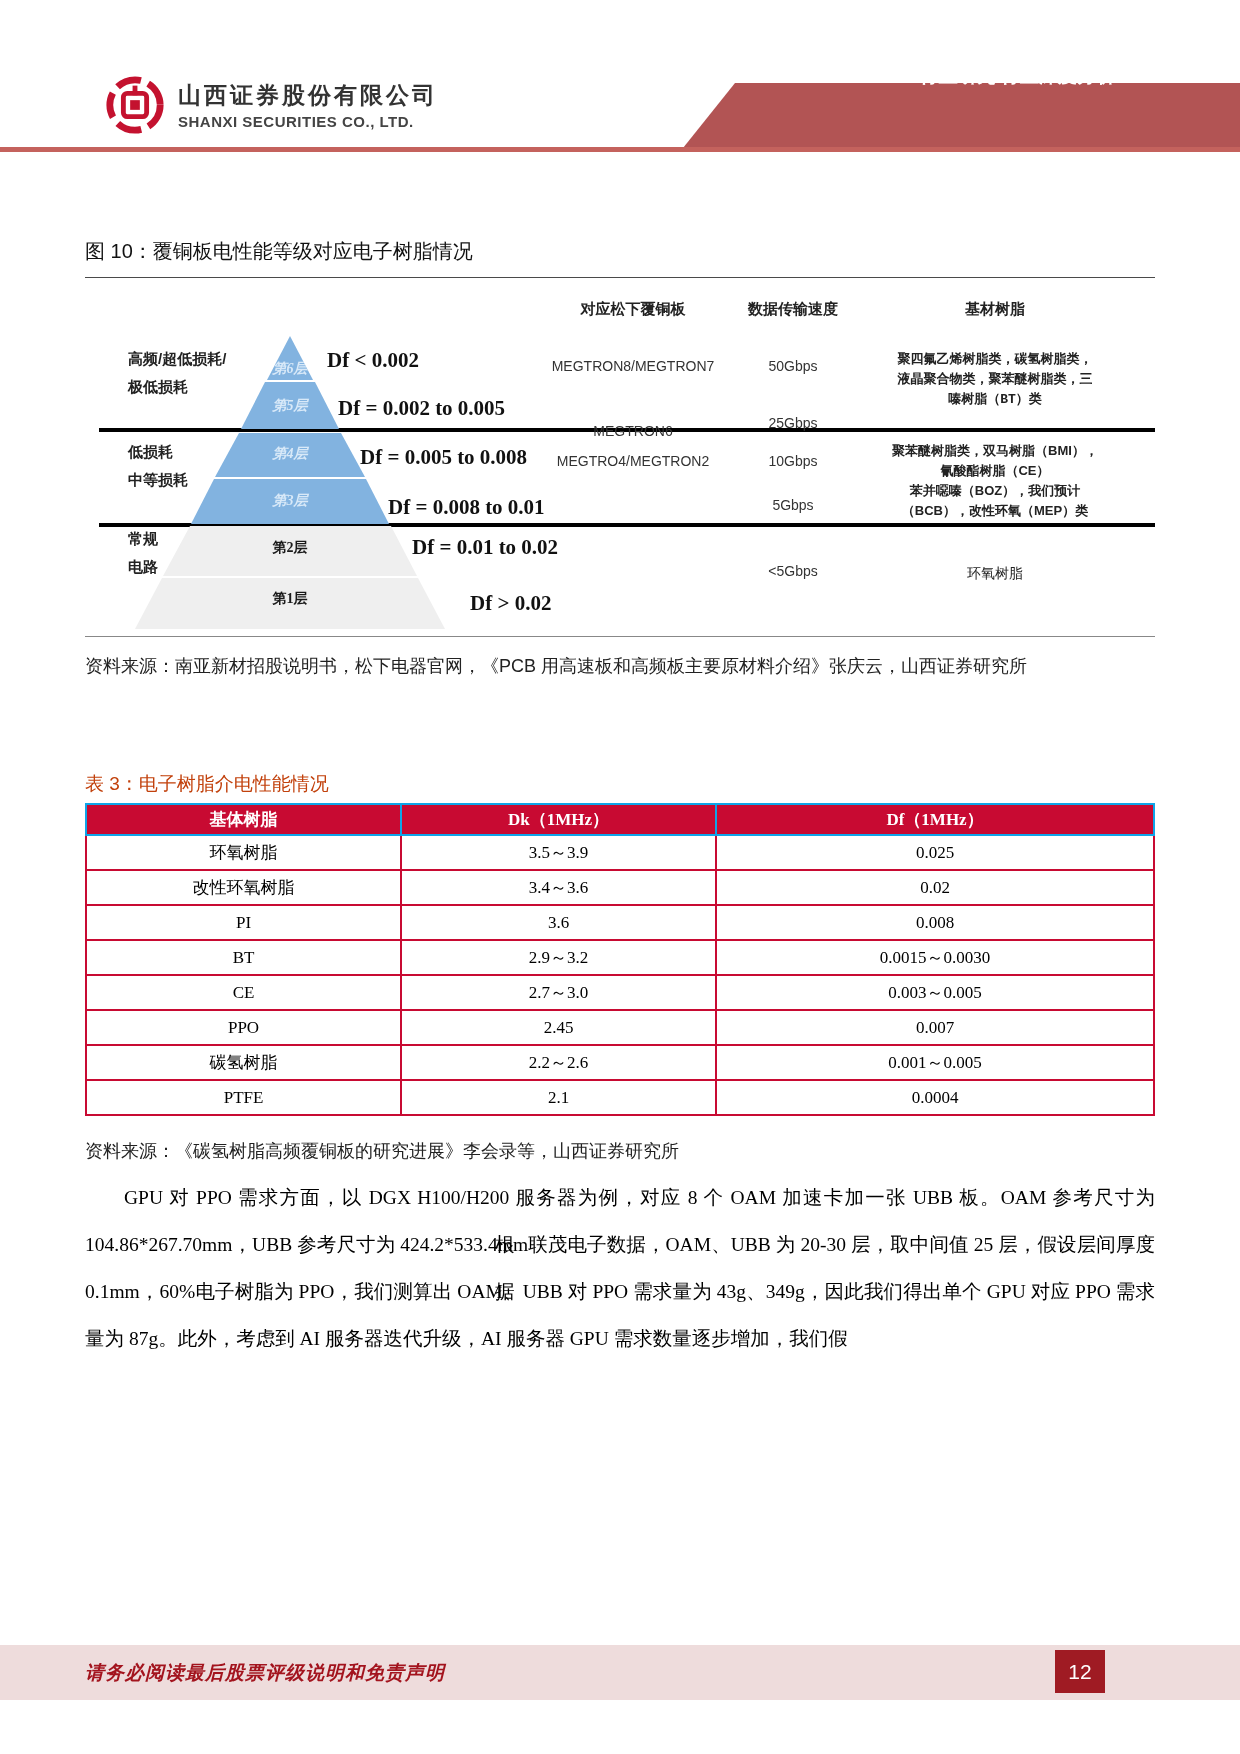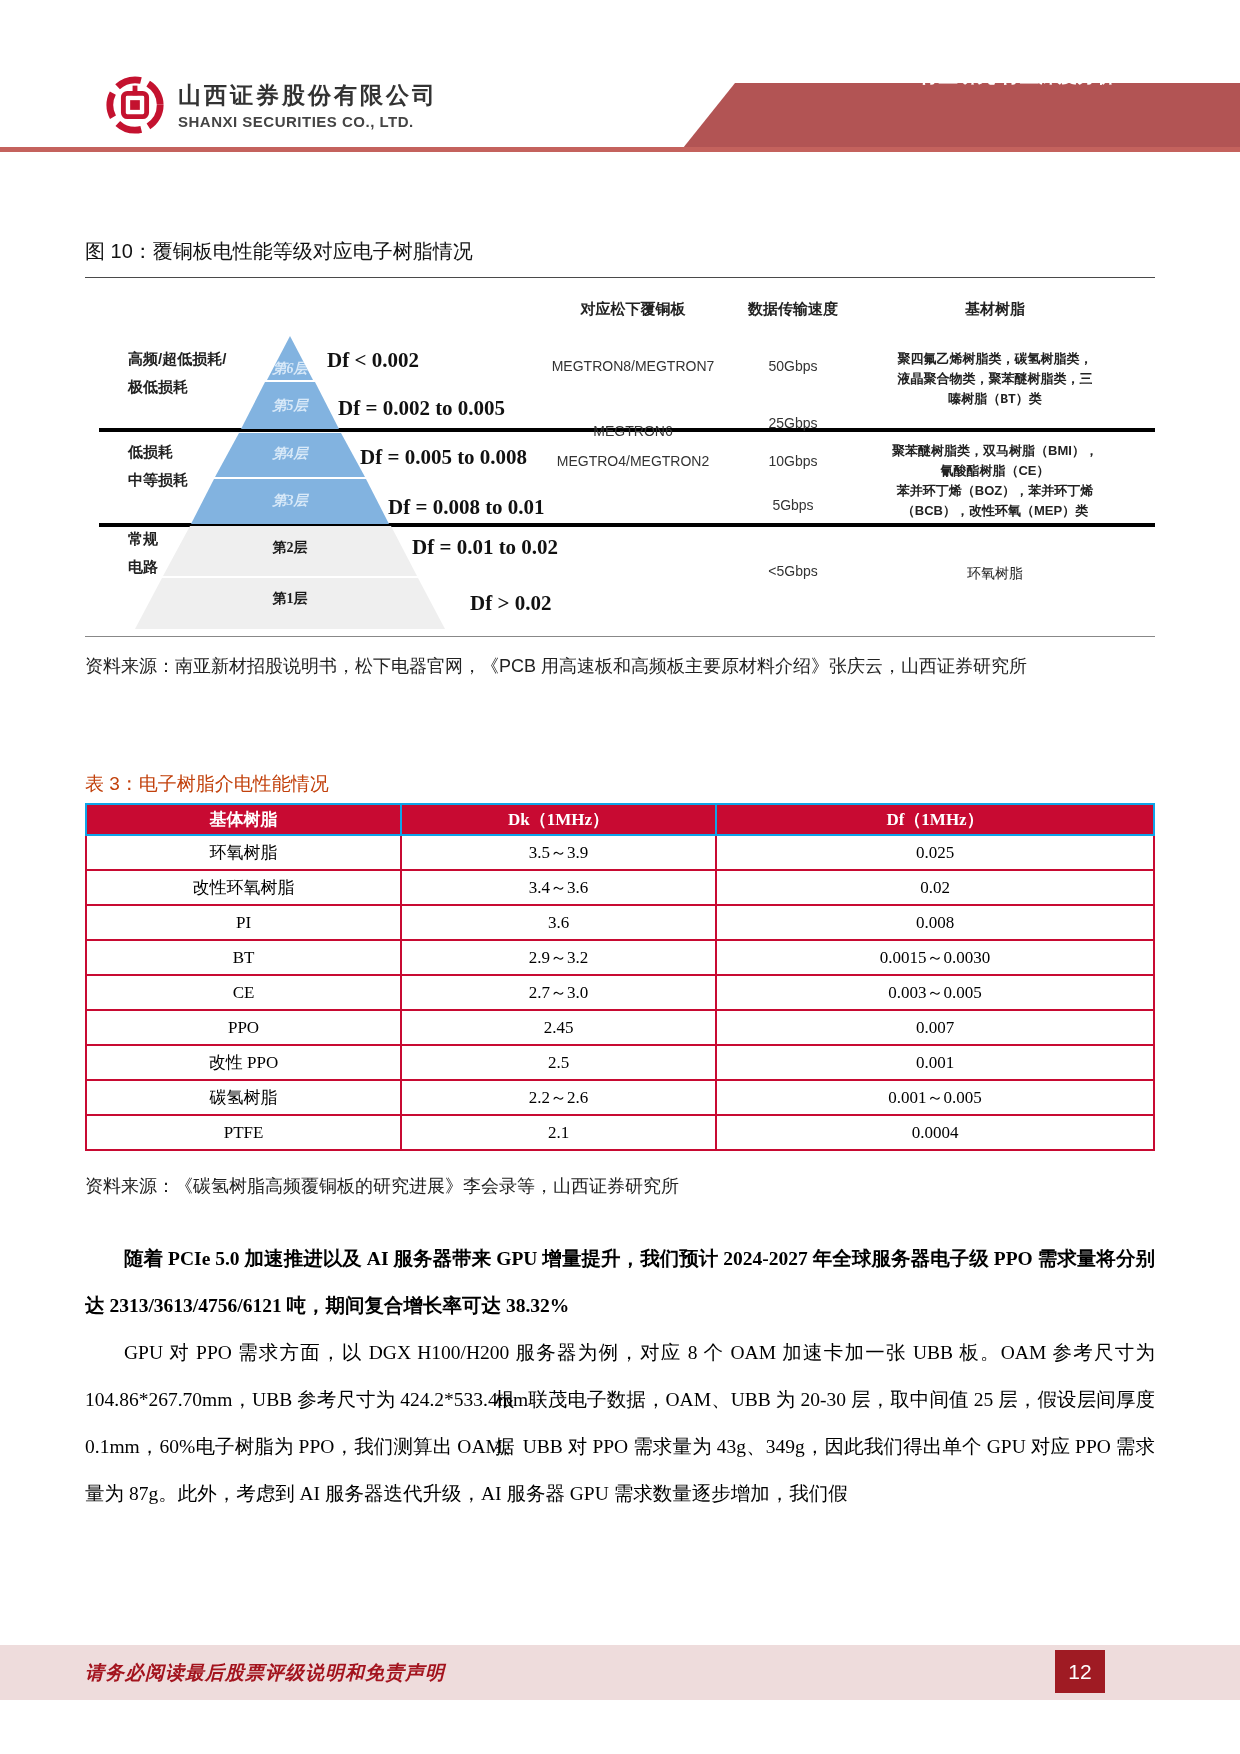--- a/index.html
+++ b/index.html
@@ -199,21 +199,21 @@
       <div class="fig-resin" style="left:760px; top:72px;font-family:Liberation Mono, monospace;">
         <div>聚四氟乙烯树脂类，碳氢树脂类，</div>
         <div>液晶聚合物类，聚苯醚树脂类，三</div>
         <div>嗪树脂（BT）类</div>
       </div>
       <div class="fig-resin" style="left:760px; top:163px;">
         <div>聚苯醚树脂类，双马树脂（BMI），</div>
         <div>氰酸酯树脂（CE）</div>
       </div>
       <div class="fig-resin" style="left:760px; top:203px;">
-        <div>苯并环丁烯（BOZ），苯并环丁烯</div>
+        <div>苯并噁嗪（BOZ），我们预计</div>
         <div>（BCB），改性环氧（MEP）类</div>
       </div>
       <div class="fig-resin" style="left:760px; top:285px; font-weight:normal; font-size:14px;">环氧树脂</div>
     </div>
 
     <div class="src">资料来源：南亚新材招股说明书，松下电器官网，《PCB 用高速板和高频板主要原材料介绍》张庆云，山西证券研究所</div>
 
     <div class="tbl-title">表 3：电子树脂介电性能情况</div>
 
     <table class="dtable">
@@ -254,40 +254,34 @@
             <td>CE</td>
             <td>2.7～3.0</td>
             <td>0.003～0.005</td>
           </tr>
         <tr>
             <td>PPO</td>
             <td>2.45</td>
             <td>0.007</td>
           </tr>
         <tr>
-            <td>改性 PPO</td>
-            <td>2.5</td>
-            <td>0.001</td>
-          </tr>
-        <tr>
             <td>碳氢树脂</td>
             <td>2.2～2.6</td>
             <td>0.001～0.005</td>
           </tr>
         <tr>
             <td>PTFE</td>
             <td>2.1</td>
             <td>0.0004</td>
           </tr>
       </tbody>
     </table>
 
     <div class="src tbl-src">资料来源：《碳氢树脂高频覆铜板的研究进展》李会录等，山西证券研究所</div>
 
-    <p class="para p1">随着 PCIe 5.0 加速推进以及 AI 服务器带来 GPU 增量提升，我们预计 2024-2027 年全球服务器电子级 PPO 需求量将分别达 2313/3613/4756/6121 吨，期间复合增长率可达 38.32%</p>
     <p class="para p2"><span>GPU 对 PPO 需求方面，以 DGX H100/H200 服务器为例，对应 8 个 OAM 加速卡加一张 UBB 板。OAM 参考尺寸为 104.86*267.70mm，UBB 参考尺寸为 424.2*533.</span><span class="overlap"><span class="ov-a">4mm</span><span class="ov-b">根据</span></span><span>联茂电子数据，OAM、UBB 为 20-30 层，取中间值 25 层，假设层间厚度 0.1mm，60%电子树脂为 PPO，我们测算出 OAM、UBB 对 PPO 需求量为 43g、349g，因此我们得出单个 GPU 对应 PPO 需求量为 87g。此外，考虑到 AI 服务器迭代升级，AI 服务器 GPU 需求数量逐步增加，我们假</span></p>
   </div>
 
   <div class="footer">
     <div class="disclaimer">请务必阅读最后股票评级说明和免责声明</div>
     <div class="pageno">12</div>
   </div>
 
 </div>
 

